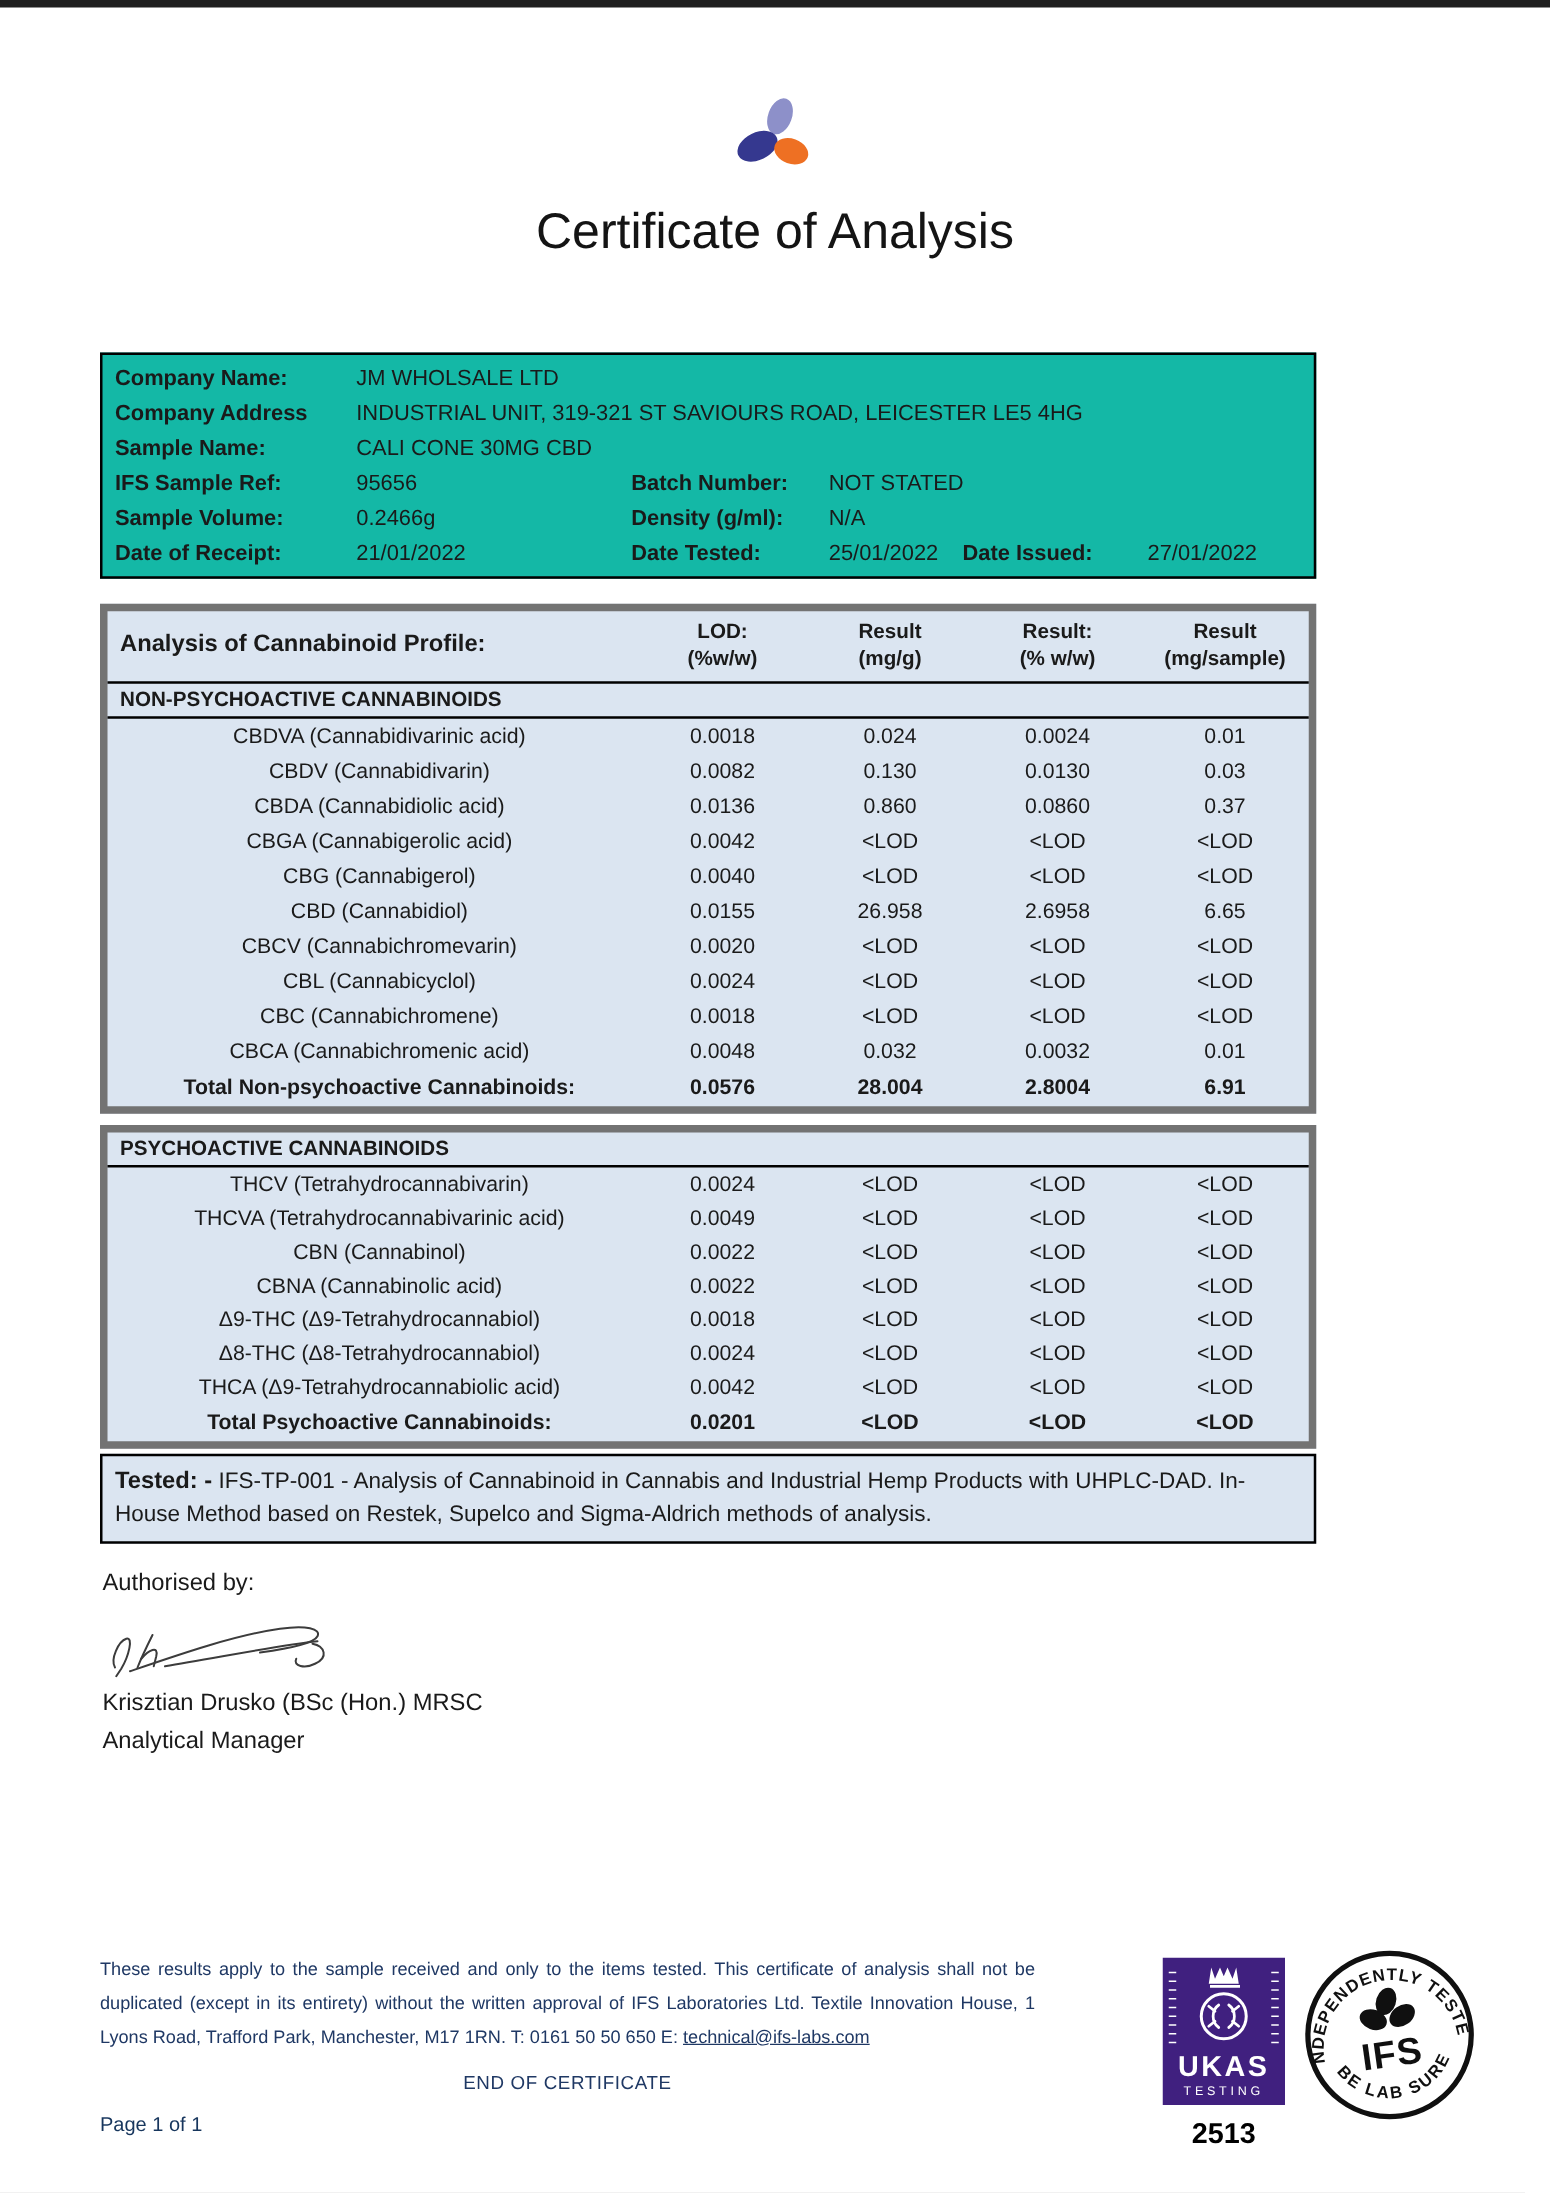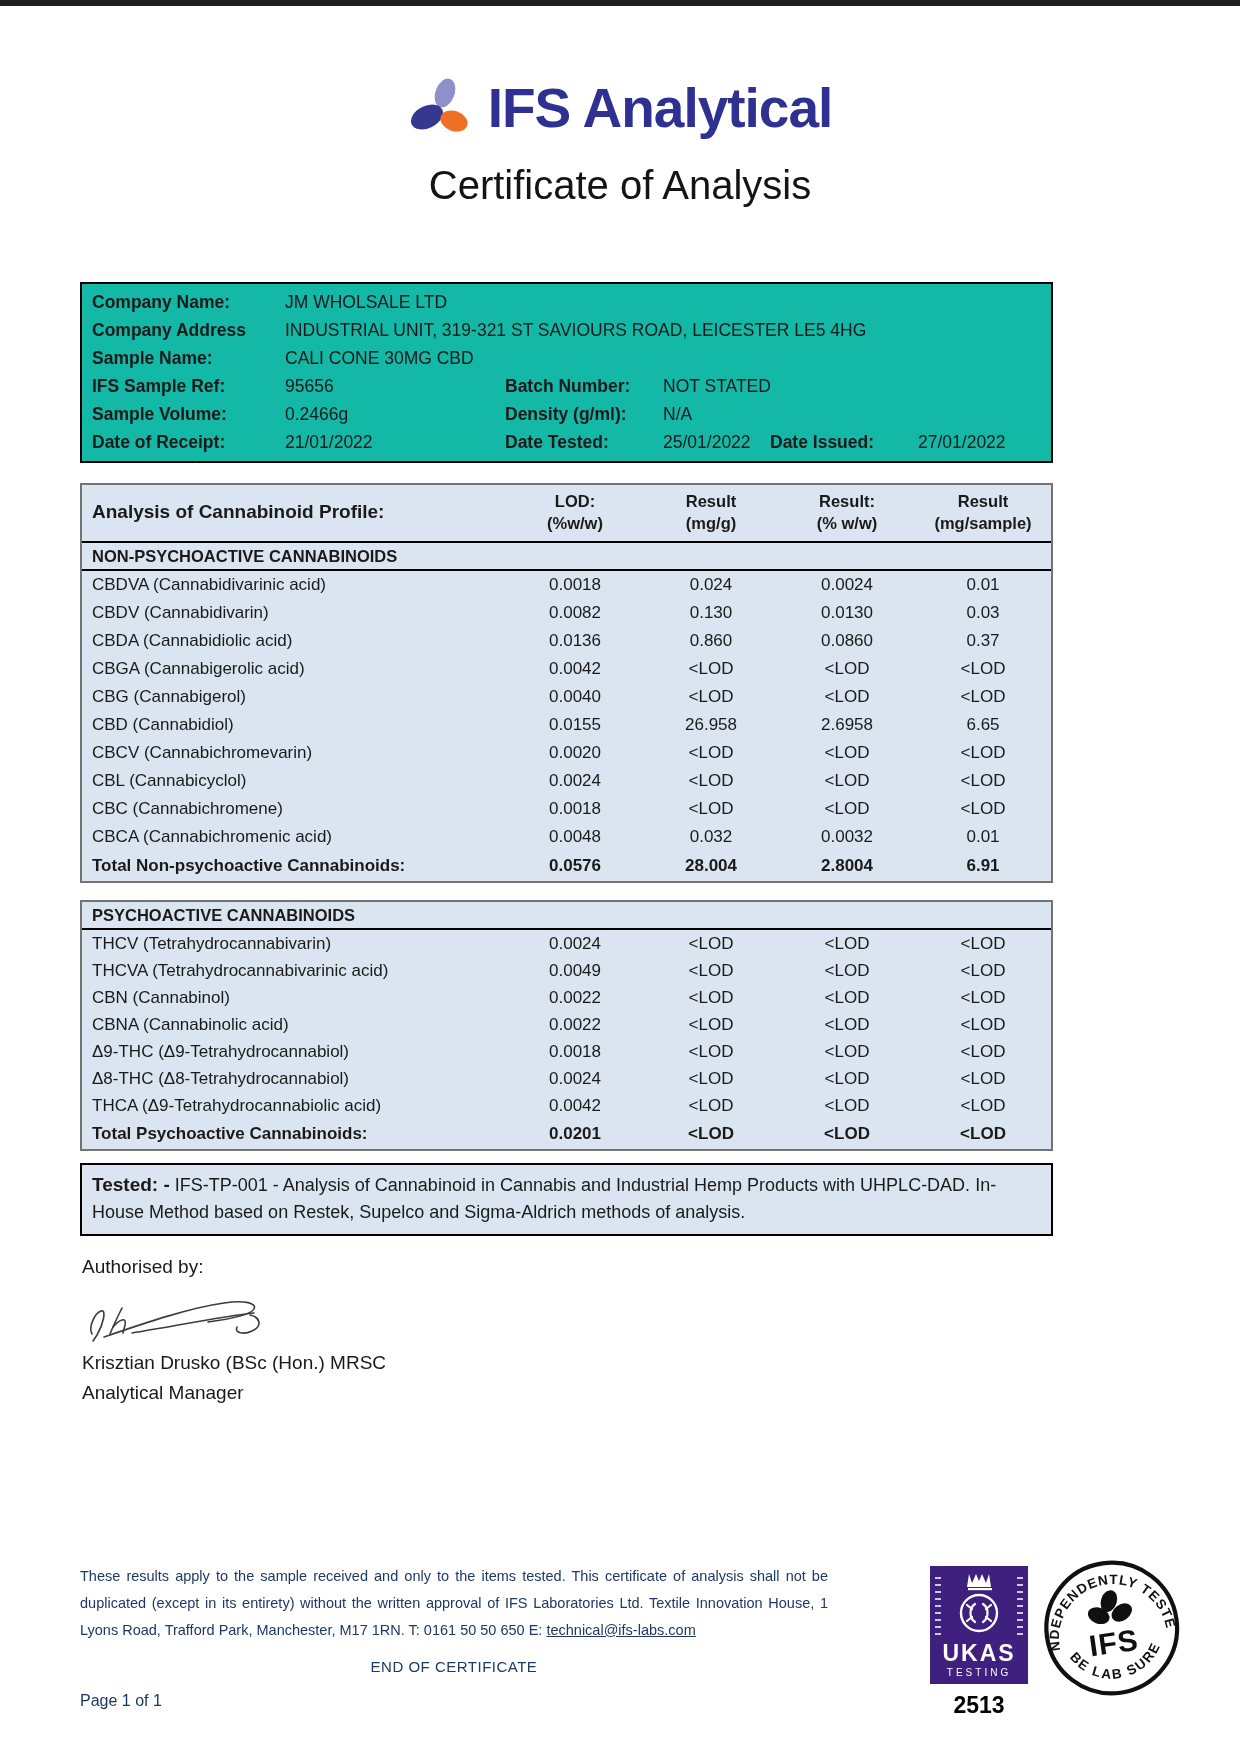--- a/index.html
+++ b/index.html
@@ -23,32 +23,32 @@
   }
   .info-row { position:relative; height:28px; font-size:17.5px; line-height:28px; }
   .info-row span { position:absolute; white-space:nowrap; }
   .lab { font-weight:700; }
   .p1 { left:10px; } .p2 { left:203px; } .p3 { left:423px; }
   .p4 { left:581px; } .p5 { left:688px; } .p6 { left:836px; }
 
   
   .ptable {
     position:absolute; left:80px; width:973px; box-sizing:border-box;
-    background:#dbe5f1; border:2px solid #737373; font-size:17px;
+    background:#dbe5f1; border:6px solid #737373; font-size:17px;
   }
   #table1 { top:483px; }
   #table2 { top:900px; }
   .grid { display:grid; grid-template-columns:425px 1fr 1fr 1fr 1fr; }
   .phead { border-bottom:2px solid #000; padding:5px 0 7px 0; align-items:center; }
   .head-title { font-size:19px; font-weight:700; padding-left:10px; }
   .head-col { text-align:center; font-weight:700; font-size:16.5px; line-height:22px; }
   .section-row { font-weight:700; font-size:16.5px; line-height:26px; padding-left:10px; border-bottom:2px solid #000; }
   .drow { line-height:28px; }
   #table2 .drow { line-height:27px; }
-  .cname { padding-left:10px; white-space:nowrap; }
+  .cname { padding-left:10px; white-space:nowrap;text-align:center; }
   .cval { text-align:center; }
   .trow { font-weight:700; line-height:30px; }
 
   
   .method-box {
     position:absolute; left:80px; top:1163px; width:973px; box-sizing:border-box;
     background:#dbe5f1; border:2px solid #000; padding:6px 10px 8px 10px;
     font-size:18px; line-height:27px;
   }
   .method-label { font-weight:700; font-size:19px; }
@@ -78,21 +78,20 @@
 <div class="page">
   <div class="scan-edge"></div>
 
   <div class="header">
     <div class="brand">
       <svg width="66" height="64" viewBox="0 0 66 64">
         <ellipse cx="37" cy="17" rx="9.5" ry="15" fill="#8d90c9" transform="rotate(20 37 17)"></ellipse>
         <ellipse cx="19" cy="41" rx="17" ry="11" fill="#35388f" transform="rotate(-26 19 41)"></ellipse>
         <ellipse cx="46" cy="45" rx="14" ry="10" fill="#ee7023" transform="rotate(20 46 45)"></ellipse>
       </svg>
-      <span class="brand-name">IFS Analytical</span>
     </div>
   </div>
   <div class="doc-title">Certificate of Analysis</div>
 
   <div class="info-table">
     <div class="info-row">
       <span class="lab p1">Company Name:</span>
       <span class="p2">JM WHOLSALE LTD</span>
     </div>
     <div class="info-row">

